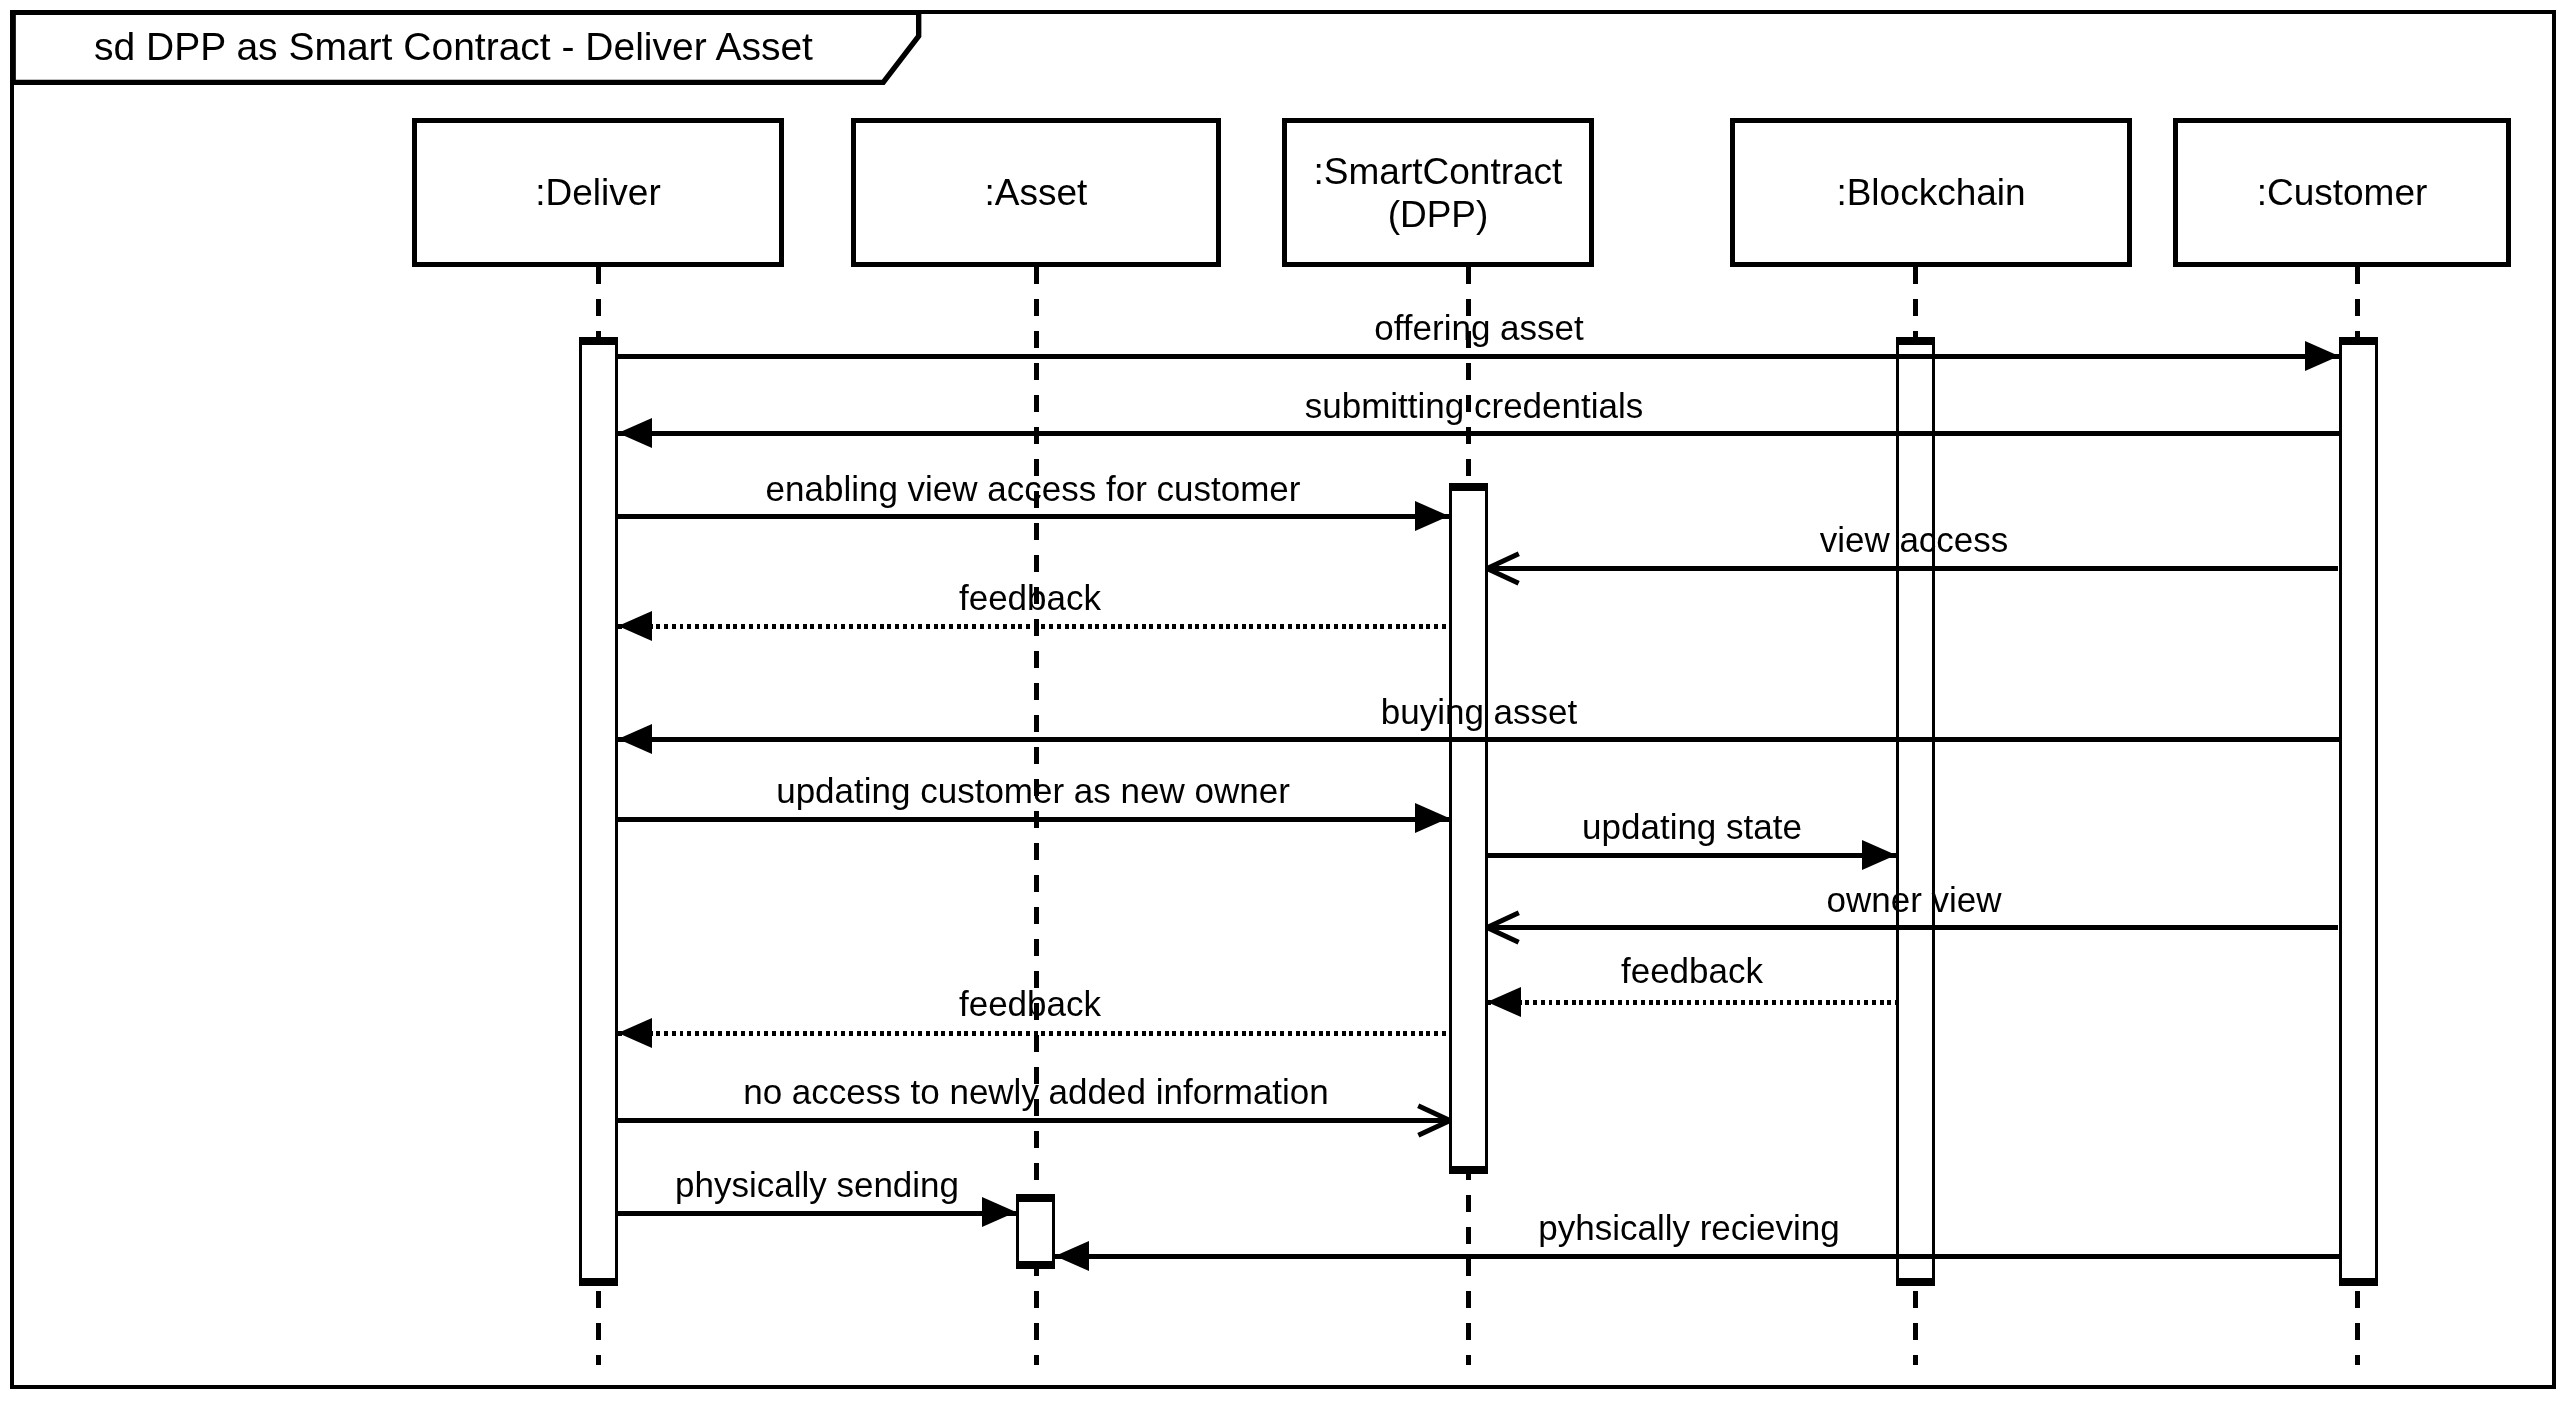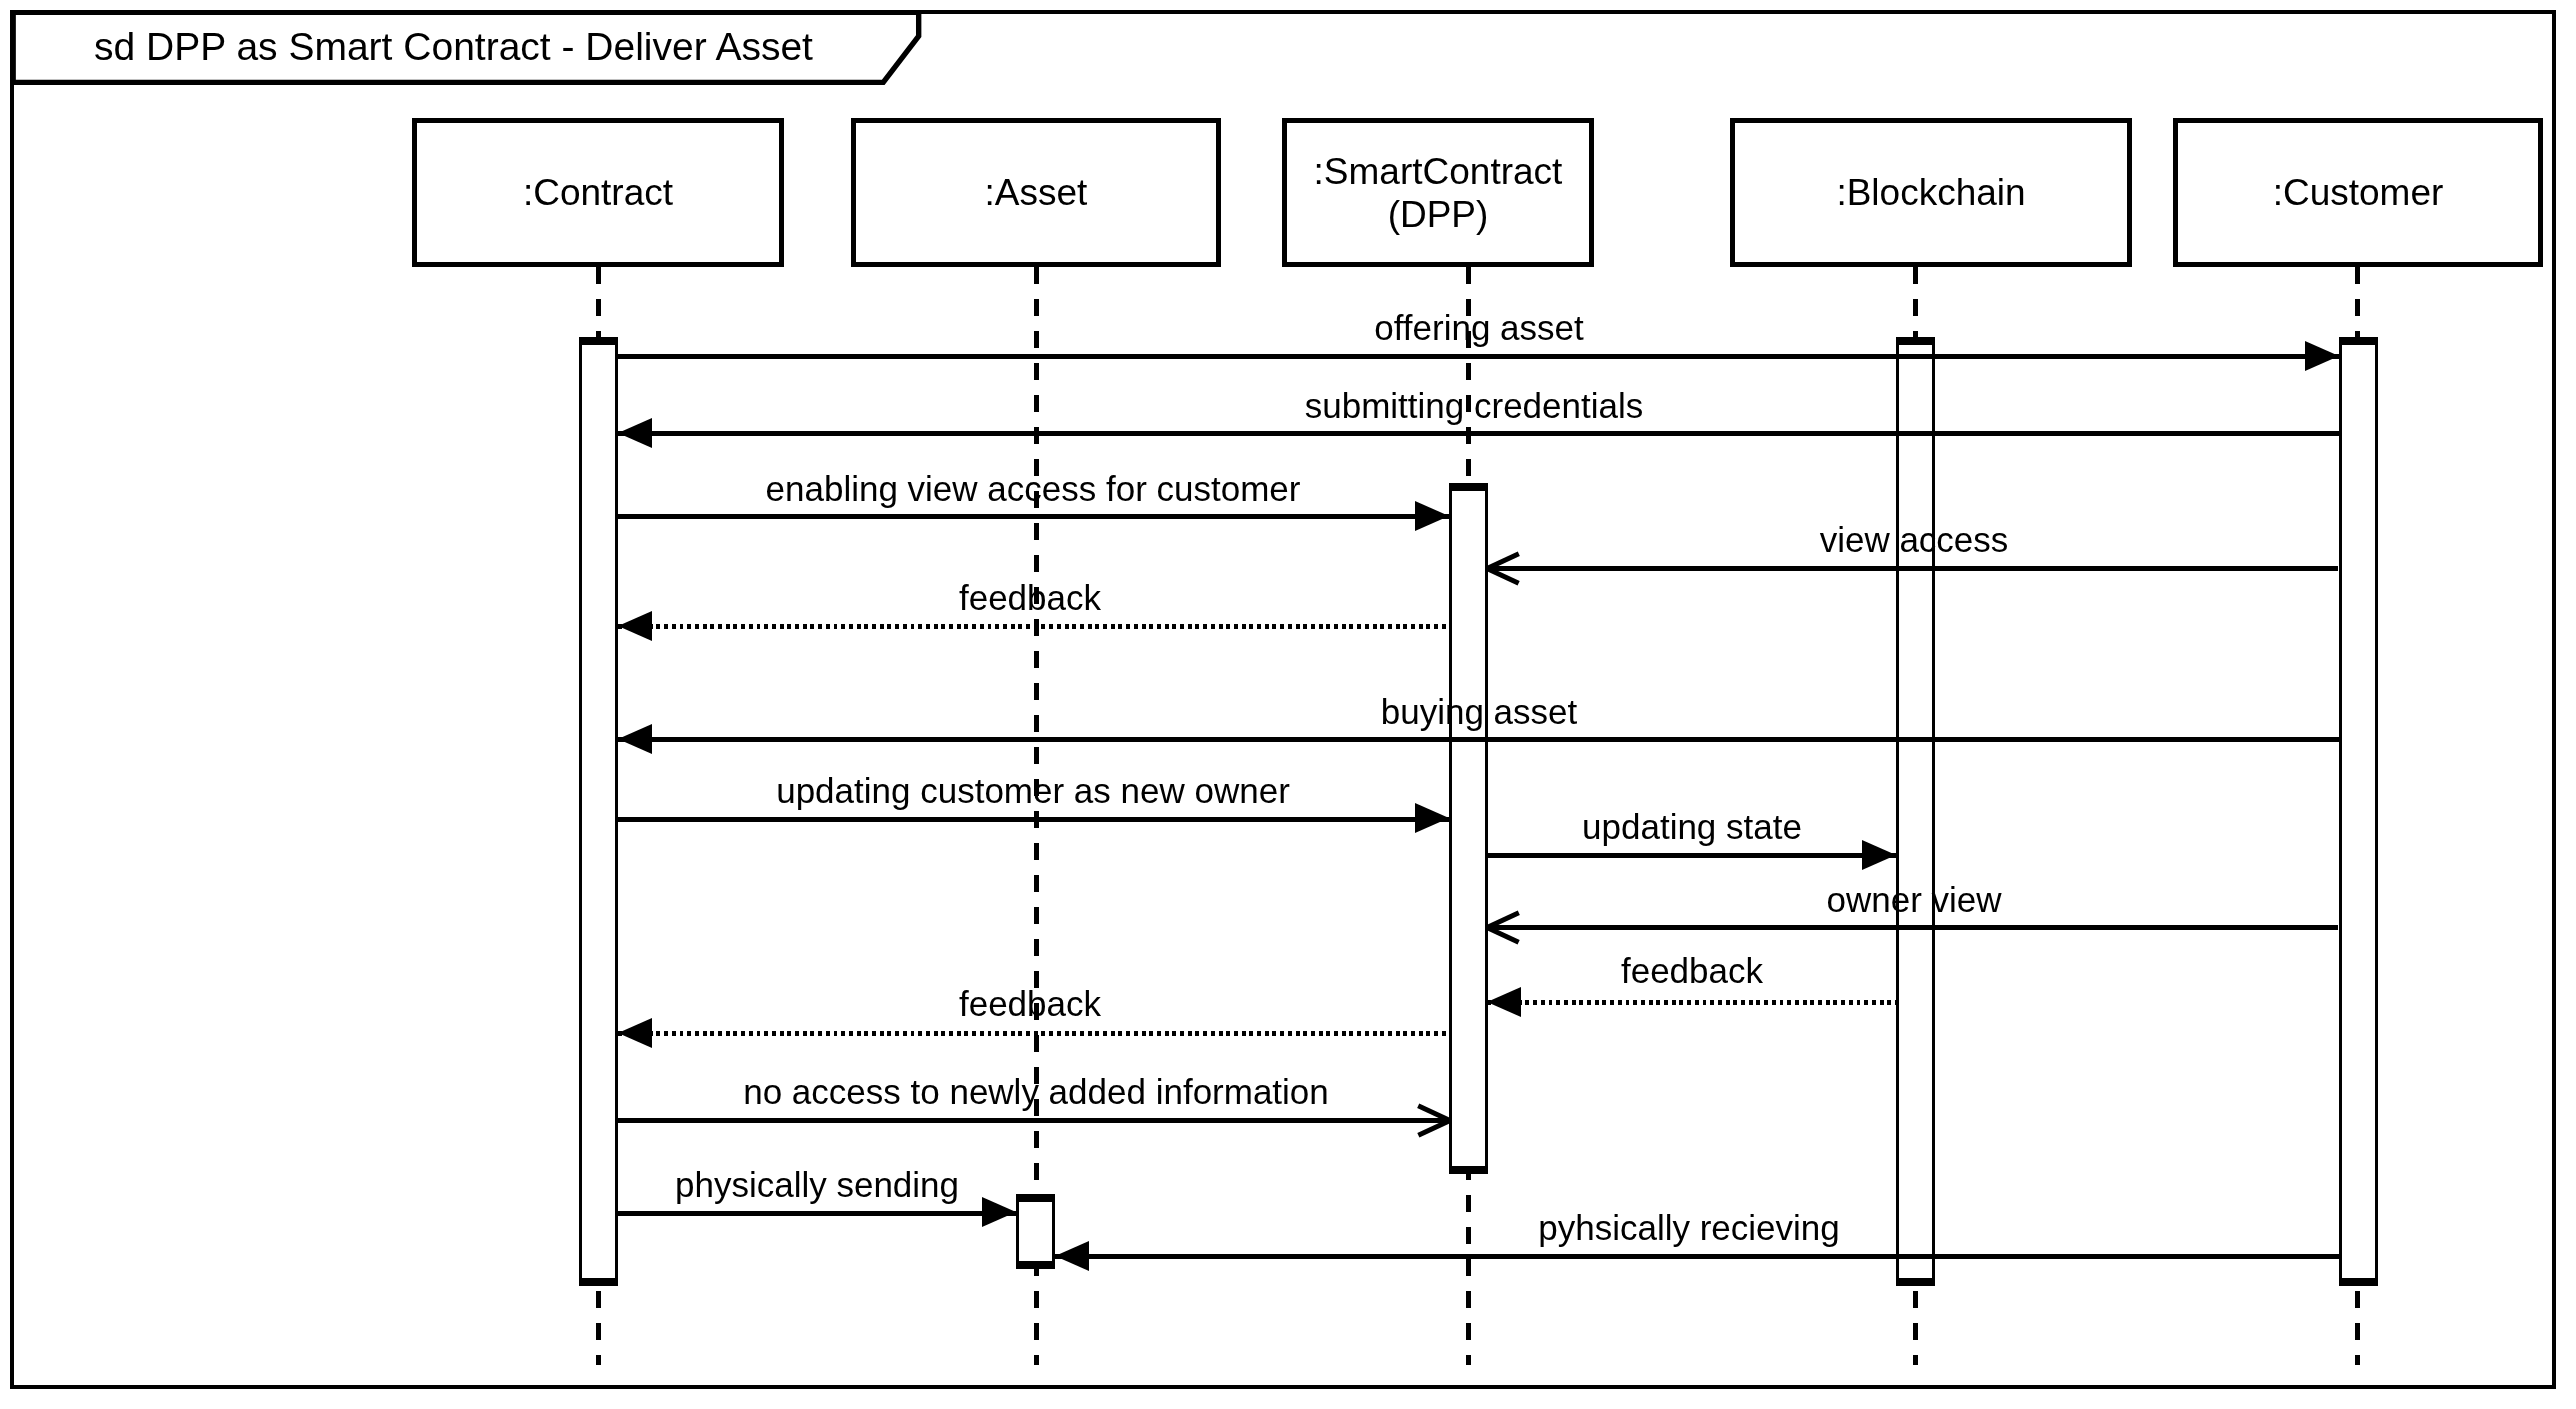--- a/index.html
+++ b/index.html
@@ -18,21 +18,21 @@
 
   
   .pbox{position:absolute;top:118px;height:149px;border:5.4px solid #000;
         box-sizing:border-box;background:#fff;display:flex;flex-direction:column;
         align-items:center;justify-content:center;font-size:37px;
         text-align:center;line-height:43px;z-index:3;}
   .pbox-supplier{left:412px;width:372px;}
   .pbox-asset{left:851px;width:370px;}
   .pbox-smartcontract{left:1282px;width:312px;}
   .pbox-blockchain{left:1730px;width:402px;}
-  .pbox-customer{left:2173px;width:370px;text-align:right;}
+  .pbox-customer{left:2173px;width:338px;text-align:right;}
 
   
   .lifeline{position:absolute;top:267px;width:4.6px;height:1098px;z-index:1;
             background:repeating-linear-gradient(180deg,#000 0 17px,transparent 17px 32px);}
   .ll-supplier{left:596px;}
   .ll-asset{left:1034px;}
   .ll-smartcontract{left:1466px;}
   .ll-blockchain{left:1913px;}
   .ll-customer{left:2355px;}
 
@@ -86,21 +86,21 @@
 </svg>
 <div class="title-text">sd DPP as Smart Contract - Deliver Asset</div>
 
 <div class="lifeline ll-supplier"></div>
 <div class="lifeline ll-asset"></div>
 <div class="lifeline ll-smartcontract"></div>
 <div class="lifeline ll-blockchain"></div>
 <div class="lifeline ll-customer"></div>
 
 <div class="pbox pbox-supplier">
-  <span>:Contract</span>
+  <span>:Deliver</span>
 </div>
 <div class="pbox pbox-asset">
   <span>:Asset</span>
 </div>
 <div class="pbox pbox-smartcontract">
   <span>:SmartContract</span>
   <span>(DPP)</span>
 </div>
 <div class="pbox pbox-blockchain">
   <span>:Blockchain</span>

